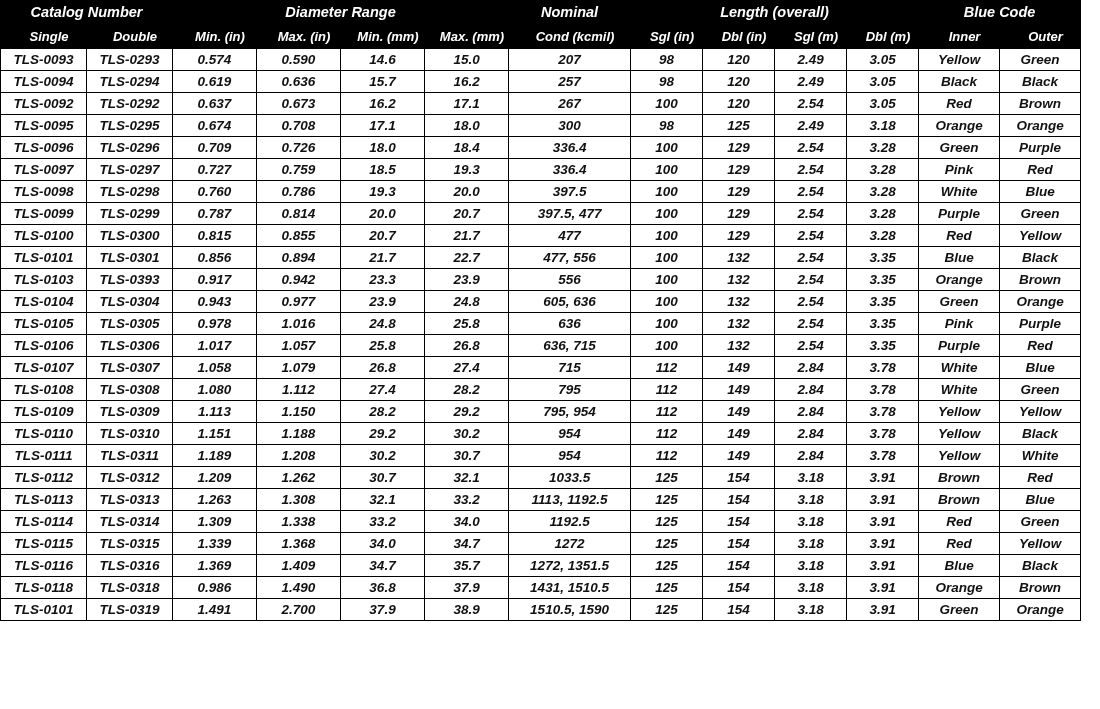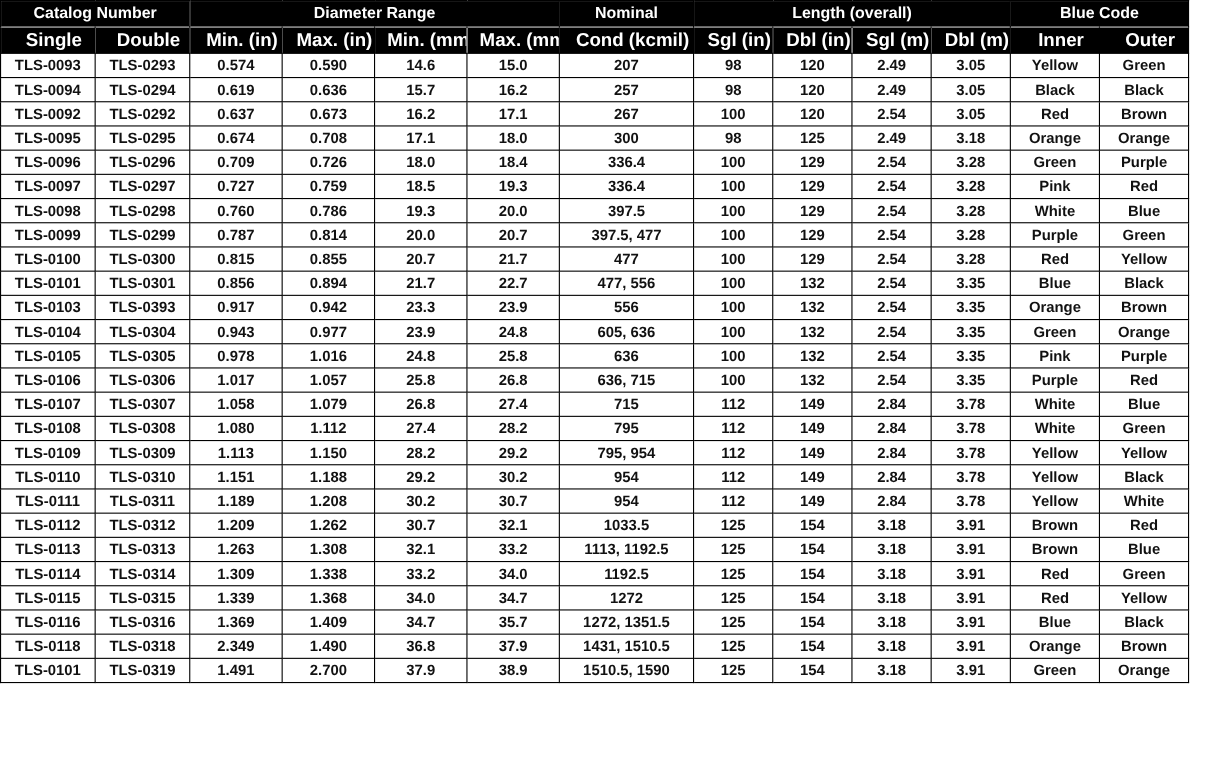--- a/index.html
+++ b/index.html
@@ -14,20 +14,21 @@
     color: #000000;
   }
   .table-wrap {
     width: 1100px;
     padding: 0;
   }
   table.spec {
     border-collapse: collapse;
     width: 904px;
     table-layout: fixed;
+    font-style: italic;
   }
   table.spec th,
   table.spec td {
     border: 1px solid #000000;
     text-align: center;
     vertical-align: middle;
     font-size: 13.5px;
     padding: 0;
     height: 21px;
     line-height: 21px;
@@ -40,21 +41,21 @@
     font-weight: bold;
     height: 23px;
     line-height: 23px;
     font-size: 14px;
     border: 1px solid #000000;
   }
   table.spec thead tr.group-row th {
     font-size: 14.5px;
   }
   table.spec thead tr.sub-row th {
-    font-size: 17px;
+    font-size: 13px;
     padding-left: 11px;
   }
   table.spec tbody td {
     background: #ffffff;
     font-weight: bold;
     color: #111111;
   }
   
   col.c-single   { width: 86px; }
   col.c-double   { width: 86px; }
@@ -471,21 +472,21 @@
           <td>125</td>
           <td>154</td>
           <td>3.18</td>
           <td>3.91</td>
           <td>Blue</td>
           <td>Black</td>
         </tr>
         <tr>
           <td>TLS-0118</td>
           <td>TLS-0318</td>
-          <td>2.349</td>
+          <td>0.986</td>
           <td>1.490</td>
           <td>36.8</td>
           <td>37.9</td>
           <td>1431, 1510.5</td>
           <td>125</td>
           <td>154</td>
           <td>3.18</td>
           <td>3.91</td>
           <td>Orange</td>
           <td>Brown</td>

